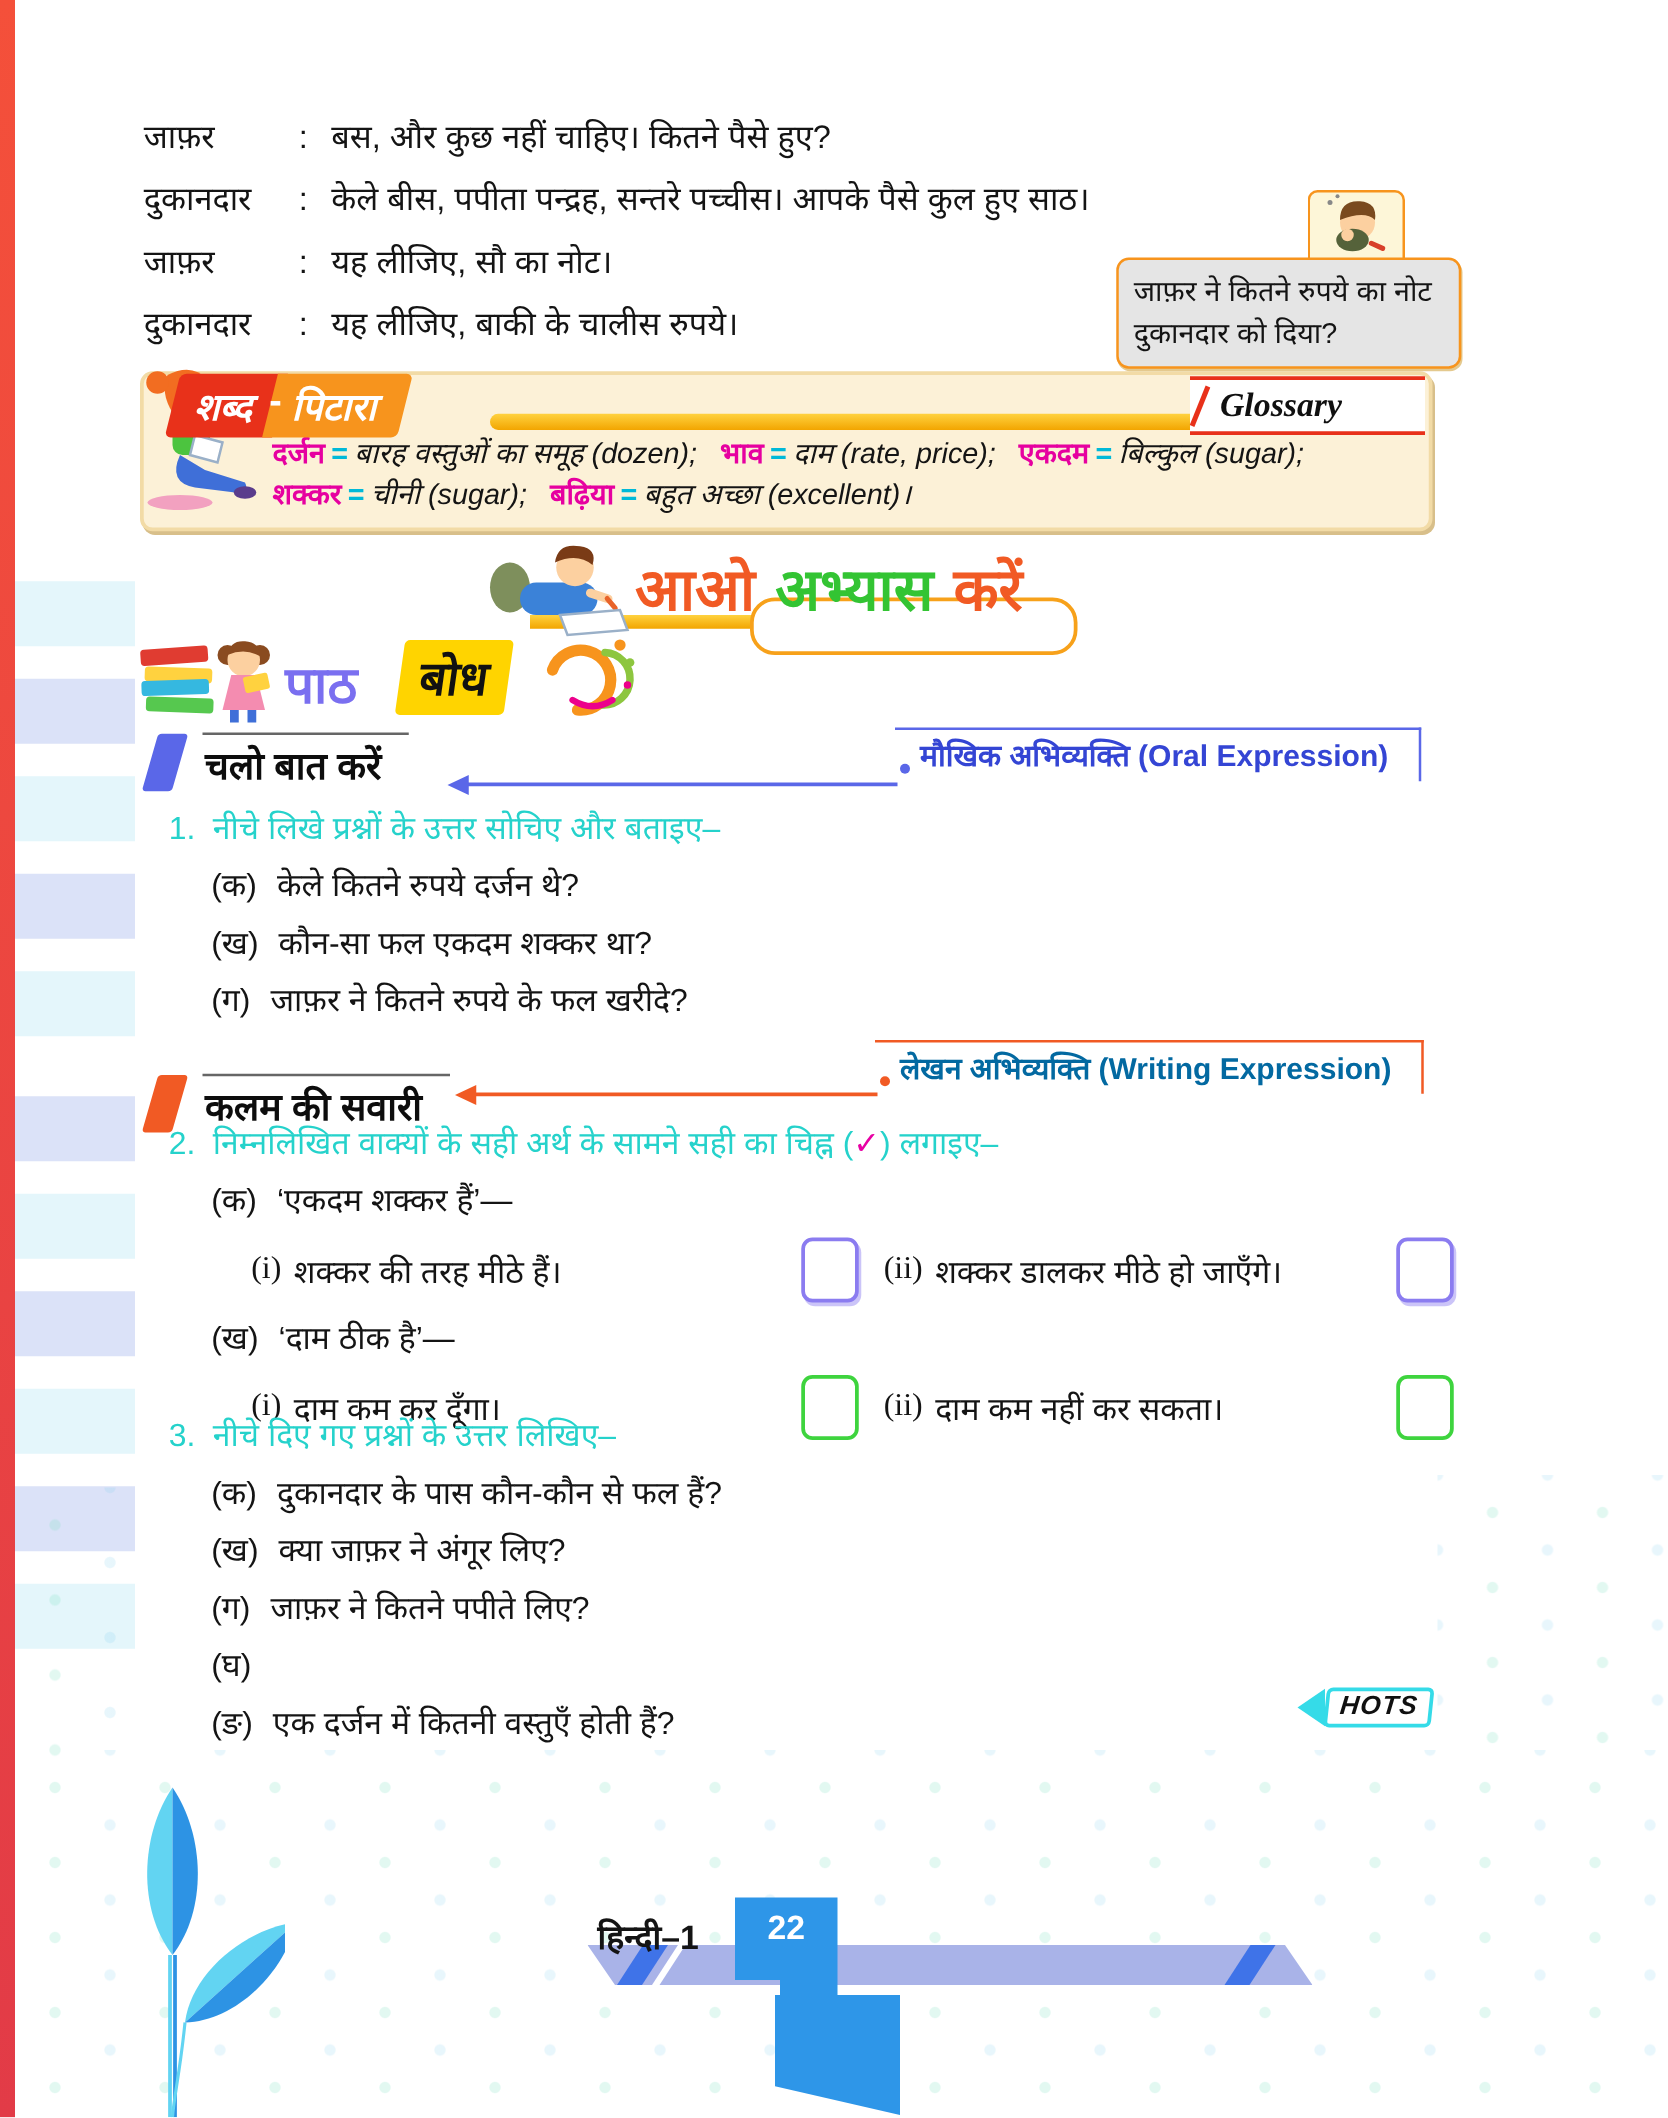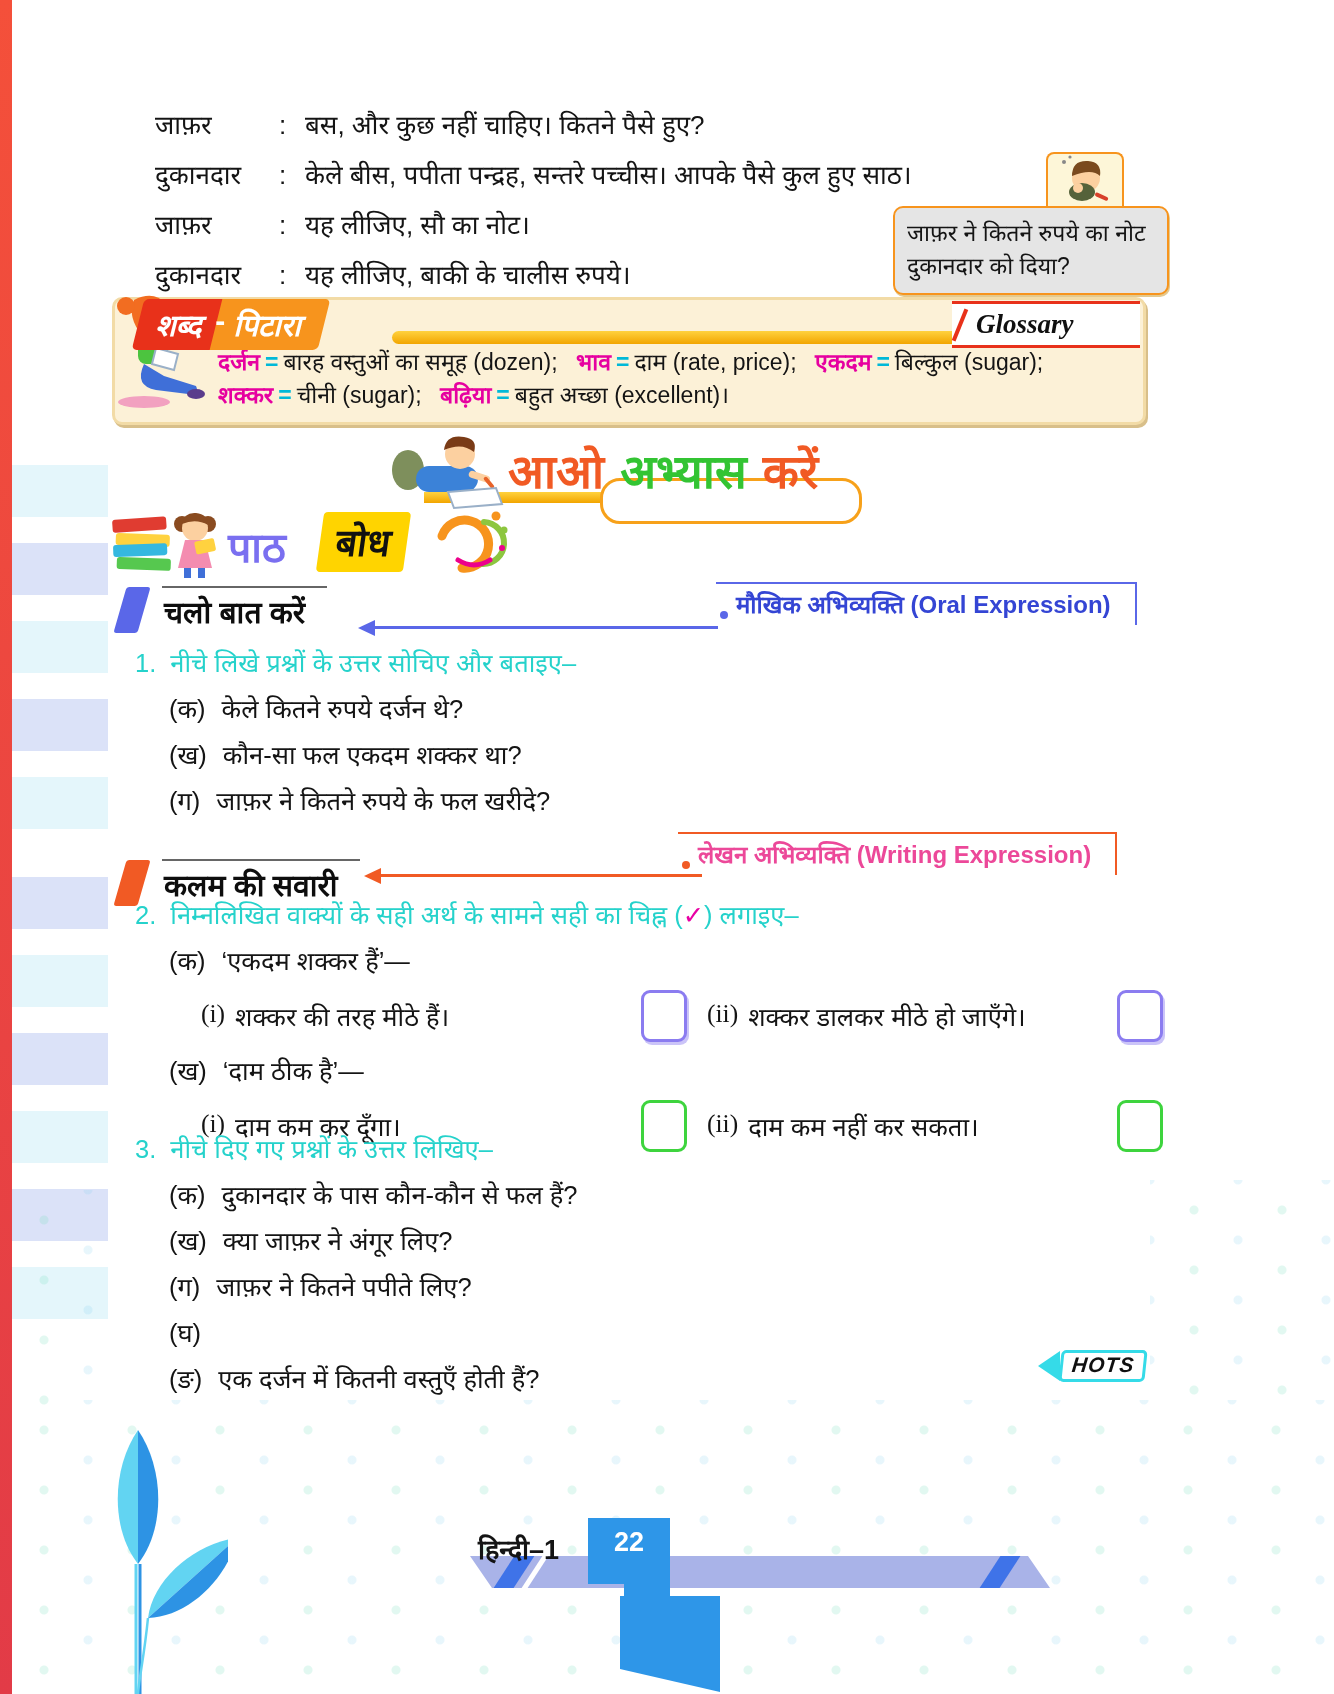--- a/index.html
+++ b/index.html
@@ -13,21 +13,21 @@
   .lr-c{background:#e4f6fb;} .lr-l{background:#dbe2f8;}
   .pattern{position:absolute;z-index:0;
     background-image:radial-gradient(circle,rgba(110,220,185,.20) 4px,transparent 5px),
                      radial-gradient(circle,rgba(110,200,235,.16) 4px,transparent 5px);
     background-size:88px 60px;background-position:0 0,44px 30px;}
   .pat-bottom{left:0;top:1400px;width:100%;height:294px;}
   .pat-left{left:0;top:1190px;width:112px;height:220px;}
   .pat-right{left:1150px;top:1180px;width:184px;height:230px;}
 
   
-  .dialogue{position:absolute;left:115px;top:100px;width:1040px;z-index:2;margin-left:40px;}
+  .dialogue{position:absolute;left:115px;top:84px;width:1040px;z-index:2;}
   .d-row{display:flex;font-size:26px;font-weight:500;line-height:50px;}
   .d-speaker{width:124px;flex:none;}
   .d-colon{width:26px;flex:none;}
 
   
   .think-tab{position:absolute;left:1046px;top:152px;width:74px;height:60px;background:#fdf6d8;
              border:2px solid #f7941d;border-bottom:none;border-radius:8px 8px 0 0;z-index:2;}
   .think-box{position:absolute;left:893px;top:206px;width:248px;background:#e5e5e5;
              border:2px solid #f7941d;border-radius:10px;padding:9px 12px;font-size:23px;
              line-height:1.45;z-index:3;box-shadow:1px 2px 0 #e4c98e;}
@@ -48,21 +48,21 @@
   .glossary-label{position:absolute;left:952px;top:301px;width:188px;height:41px;background:#fff;
                   border-top:3px solid #e8311a;border-bottom:3px solid #e8311a;z-index:5;
                   display:flex;align-items:center;font-family:"Liberation Serif","DejaVu Serif",serif;
                   font-style:italic;font-weight:bold;font-size:27px;color:#101010;}
   .glossary-slash{width:4px;height:34px;background:#e8311a;transform:rotate(22deg);
                   margin:0 14px 0 6px;flex:none;}
   .glossary-text{position:absolute;left:218px;top:346px;width:908px;font-size:23px;
                  line-height:33px;z-index:3;}
   .g-word{color:#e600a0;font-weight:bold;}
   .g-eq{color:#00b9d8;font-weight:bold;padding:0 5px;}
-  .g-meaning{margin-right:12px;}
+  .g-meaning{margin-right:12px;font-style:italic;}
   .girl-reading{position:absolute;left:104px;top:290px;z-index:4;}
 
   
   .practice-pill{position:absolute;left:600px;top:478px;width:256px;height:40px;background:#fff;
                  border:3.5px solid #f7a11a;border-radius:20px;z-index:2;}
   .practice-line{position:absolute;left:424px;top:492px;width:185px;height:11px;
                  background:linear-gradient(#ffd23f,#f2a500);z-index:1;}
   .practice-words{position:absolute;left:508px;top:438px;display:flex;gap:16px;z-index:3;
                   font-size:47px;font-weight:bold;}
   .pw-1,.pw-3{color:#f15a24;} .pw-2{color:#33c433;}
@@ -79,21 +79,21 @@
   .sec-head{position:absolute;display:flex;align-items:center;z-index:2;}
   .sec-slash{width:24px;height:46px;transform:skewX(-16deg);margin-right:18px;border-radius:3px;flex:none;}
   .slash-blue{background:#5a67e8;} .slash-orange{background:#f15a24;}
   .sec-title{font-size:30px;font-weight:bold;color:#0d0d0d;border-top:2px solid #666;
              padding:3px 22px 1px 2px;}
   .tag{position:absolute;font-weight:bold;font-size:24px;padding:3px 24px 5px 20px;
        border-top:2.5px solid;border-right:2.5px solid;z-index:2;background:transparent;}
   .tag-dot{position:absolute;left:4px;bottom:6px;width:8px;height:8px;border-radius:50%;}
   .tag-blue{color:#3445d4;border-color:#5a67e8;left:716px;top:582px;}
   .tag-blue .tag-dot{background:#5a67e8;}
-  .tag-orange{color:#ec4899;border-color:#f15a24;left:678px;top:832px;}
+  .tag-orange{color:#0369a1;border-color:#f15a24;left:700px;top:832px;}
   .tag-orange .tag-dot{background:#f15a24;}
   .tag-line{position:absolute;height:3px;z-index:2;}
   .tag-line::before{content:"";position:absolute;left:-16px;top:-6px;width:0;height:0;
         border-top:8px solid transparent;border-bottom:8px solid transparent;}
   .line-blue{left:374px;top:626px;width:344px;background:#5a67e8;}
   .line-blue::before{border-right:17px solid #5a67e8;}
   .line-orange{left:380px;top:874px;width:322px;background:#f15a24;}
   .line-orange::before{border-right:17px solid #f15a24;}
 
   

